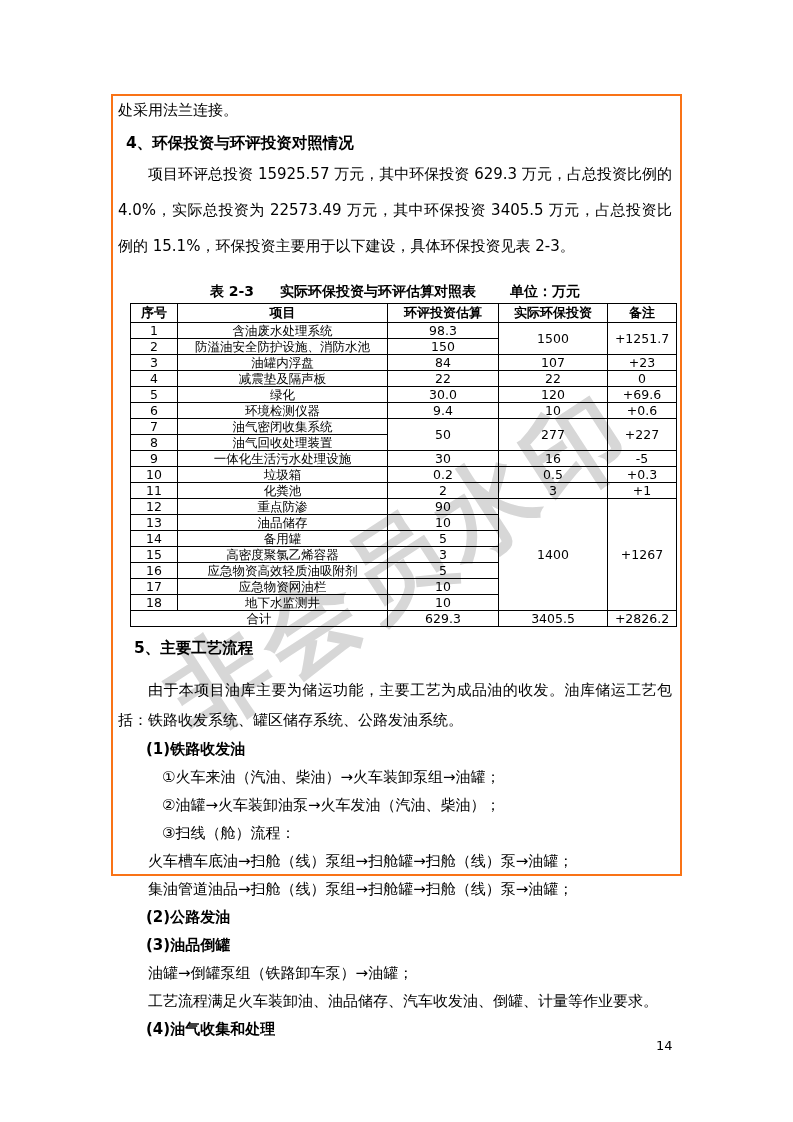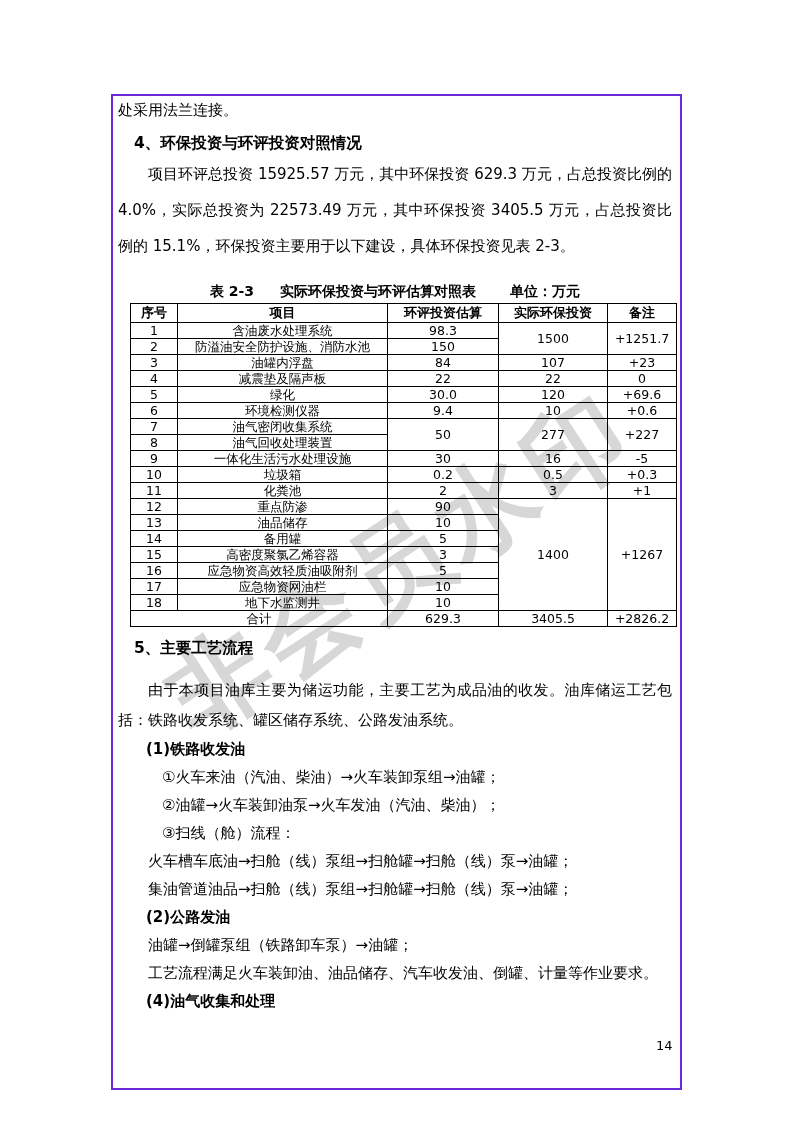--- a/index.html
+++ b/index.html
@@ -23,30 +23,30 @@
     white-space:nowrap;
     color:#d7d7d7;
     transform:rotate(-33deg);
     transform-origin:center center;
     z-index:0;
     user-select:none;
   }
   .content-box {
     position:absolute;
     left:111px; top:94px;
-    width:571px; height:996px;
-    border:2px solid #6d28d9;
+    width:571px; height:782px;
+    border:2px solid #f97316;
     padding:3px 8px 0 5px;
     z-index:1;
     background:transparent;
   }
   .first-line { font-size:15px; line-height:23px; }
   .h-sec {
     font-size:15.5px; font-weight:bold;
-    margin:11px 0 0 16px; line-height:20px;
+    margin:11px 0 0 8px; line-height:20px;
   }
   .intro-para {
     font-size:15px; line-height:36px;
     text-indent:2em; text-align:justify;
     margin-top:3px;
   }
   .tbl-caption {
     display:flex; justify-content:center; align-items:baseline;
     font-size:14px; font-weight:bold;
     margin-top:18px; line-height:19px;
@@ -247,20 +247,21 @@
 
     <div id="sec5-lines" class="s5">
         <p class="l-para">由于本项目油库主要为储运功能，主要工艺为成品油的收发。油库储运工艺包括：铁路收发系统、罐区储存系统、公路发油系统。</p>
         <p class="l-sub">(1)铁路收发油</p>
         <p class="l-flow2">①火车来油（汽油、柴油）→火车装卸泵组→油罐；</p>
         <p class="l-flow2">②油罐→火车装卸油泵→火车发油（汽油、柴油）；</p>
         <p class="l-flow2">③扫线（舱）流程：</p>
         <p class="l-flow">火车槽车底油→扫舱（线）泵组→扫舱罐→扫舱（线）泵→油罐；</p>
         <p class="l-flow">集油管道油品→扫舱（线）泵组→扫舱罐→扫舱（线）泵→油罐；</p>
         <p class="l-sub">(2)公路发油</p>
+        <p class="l-sub">(3)油品倒罐</p>
         <p class="l-flow">油罐→倒罐泵组（铁路卸车泵）→油罐；</p>
         <p class="l-flow">工艺流程满足火车装卸油、油品储存、汽车收发油、倒罐、计量等作业要求。</p>
         <p class="l-sub">(4)油气收集和处理</p>
       </div>
 
   </div>
 
   <div class="page-number">14</div>
 
 </div>

